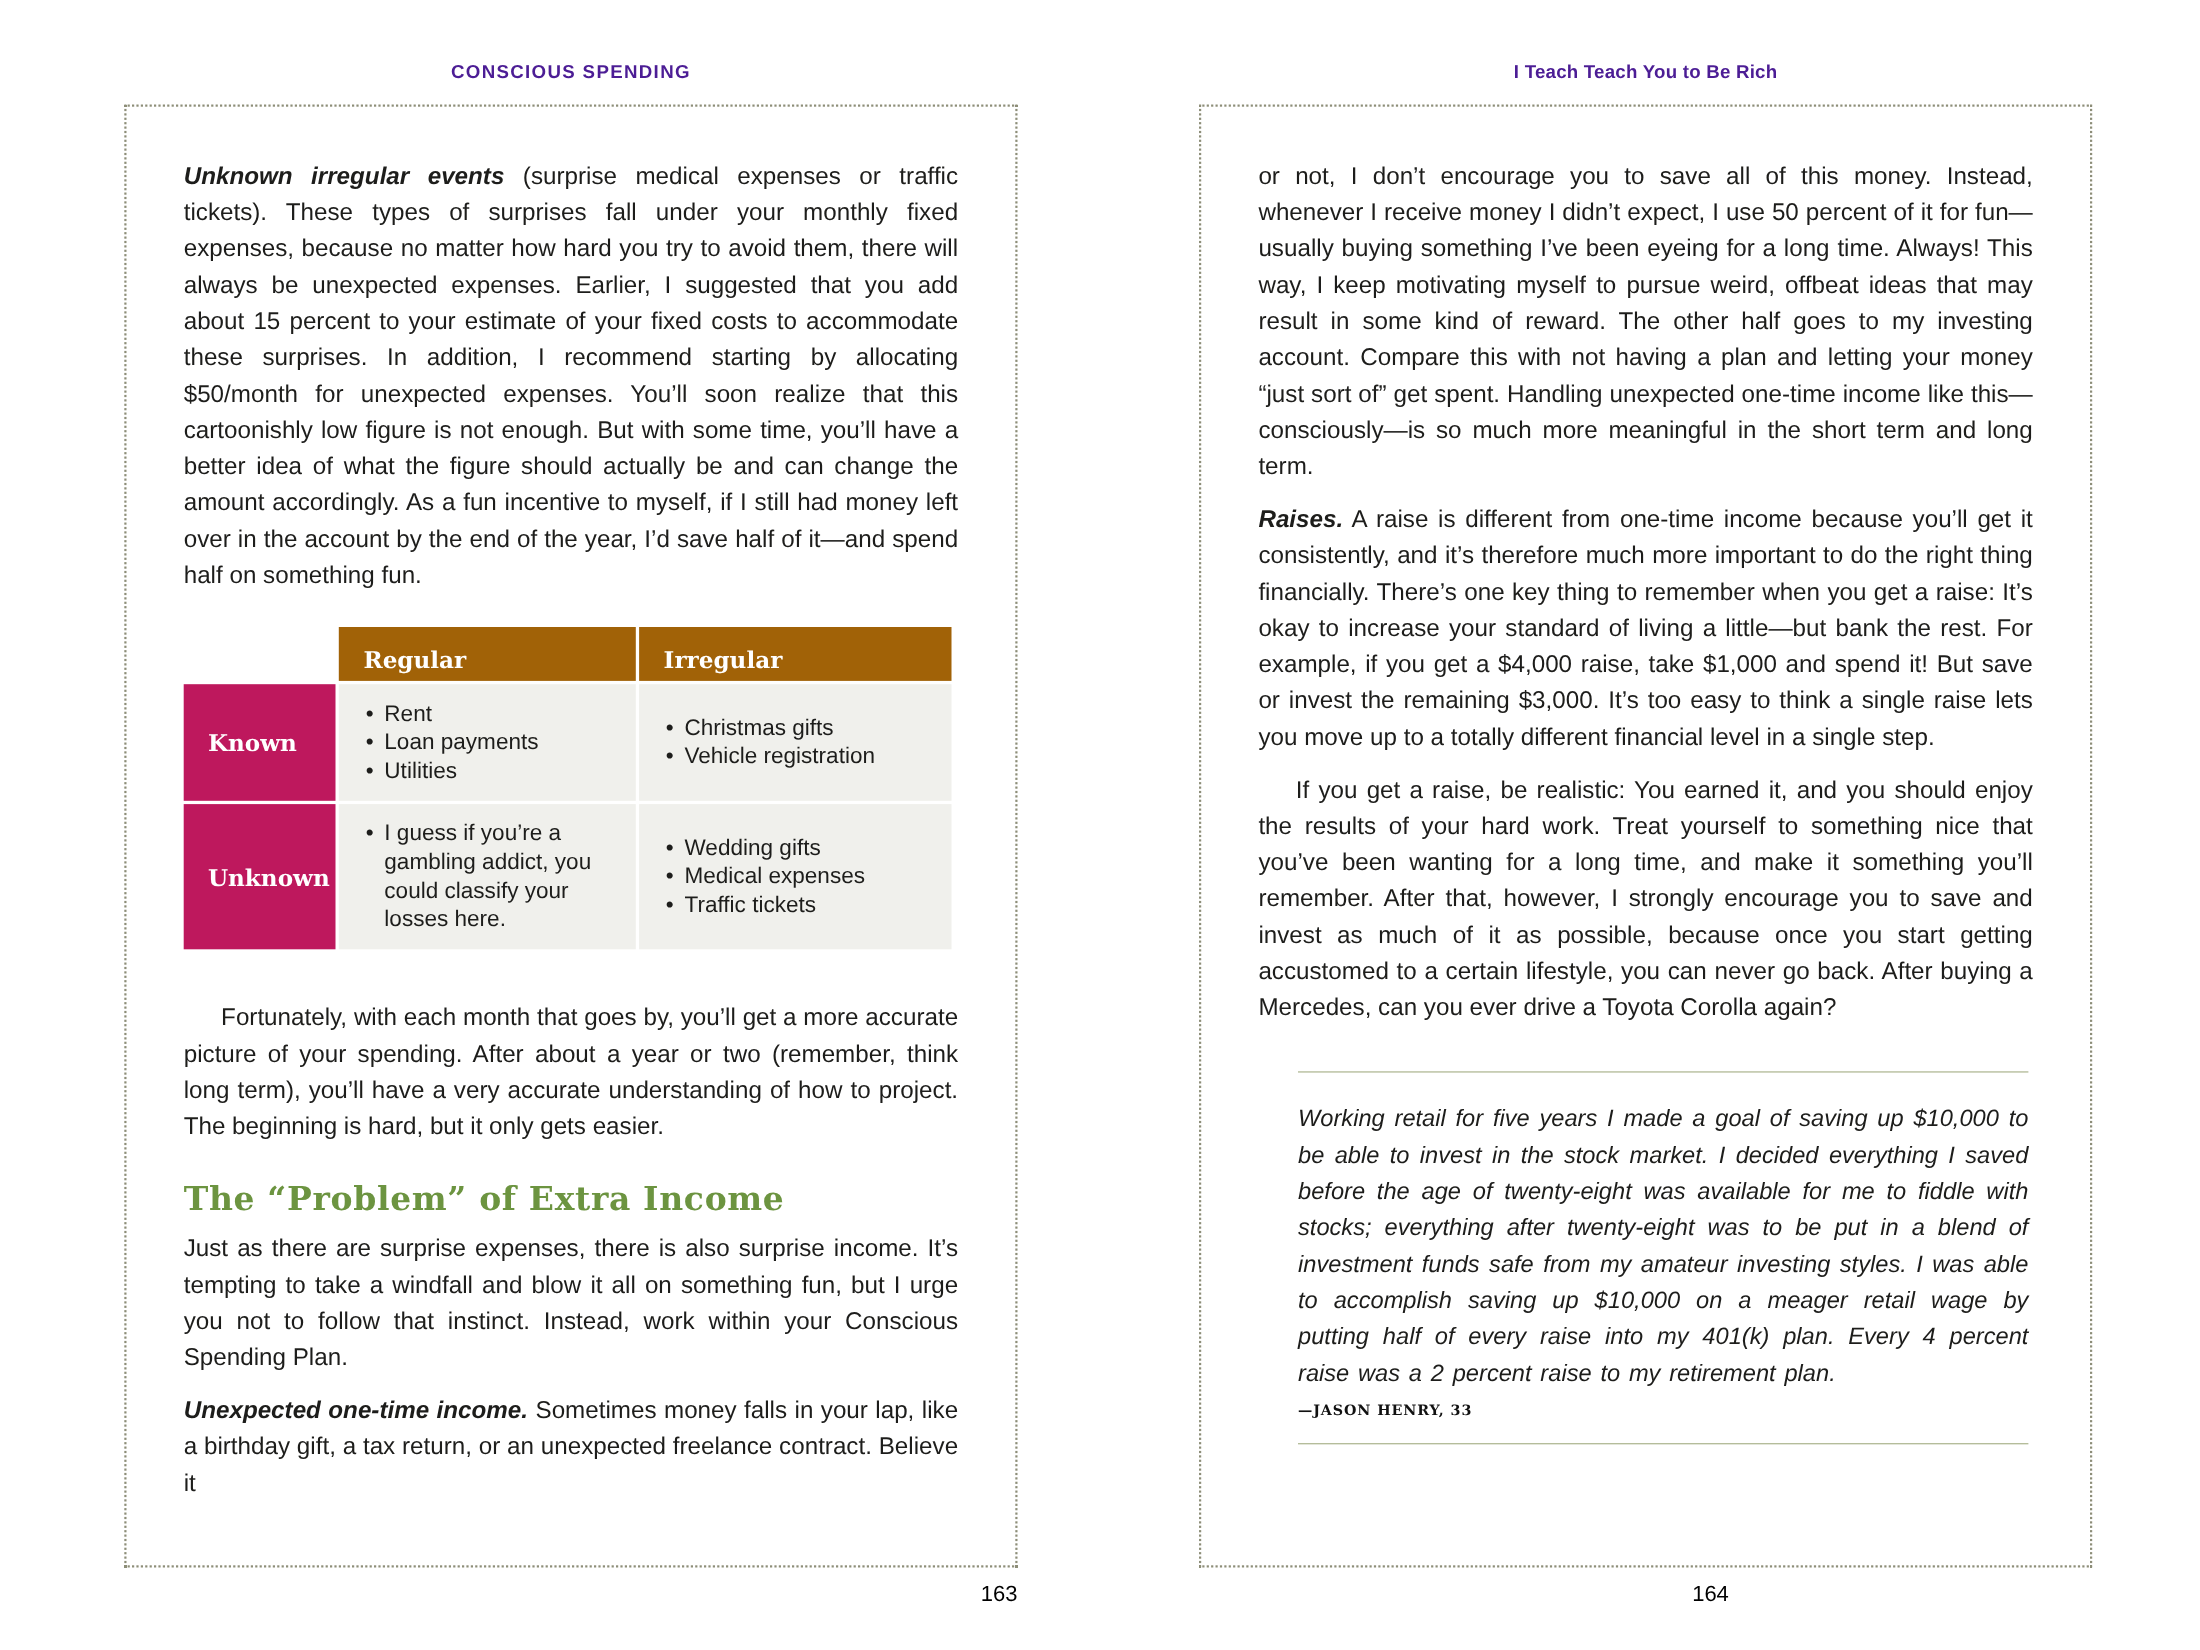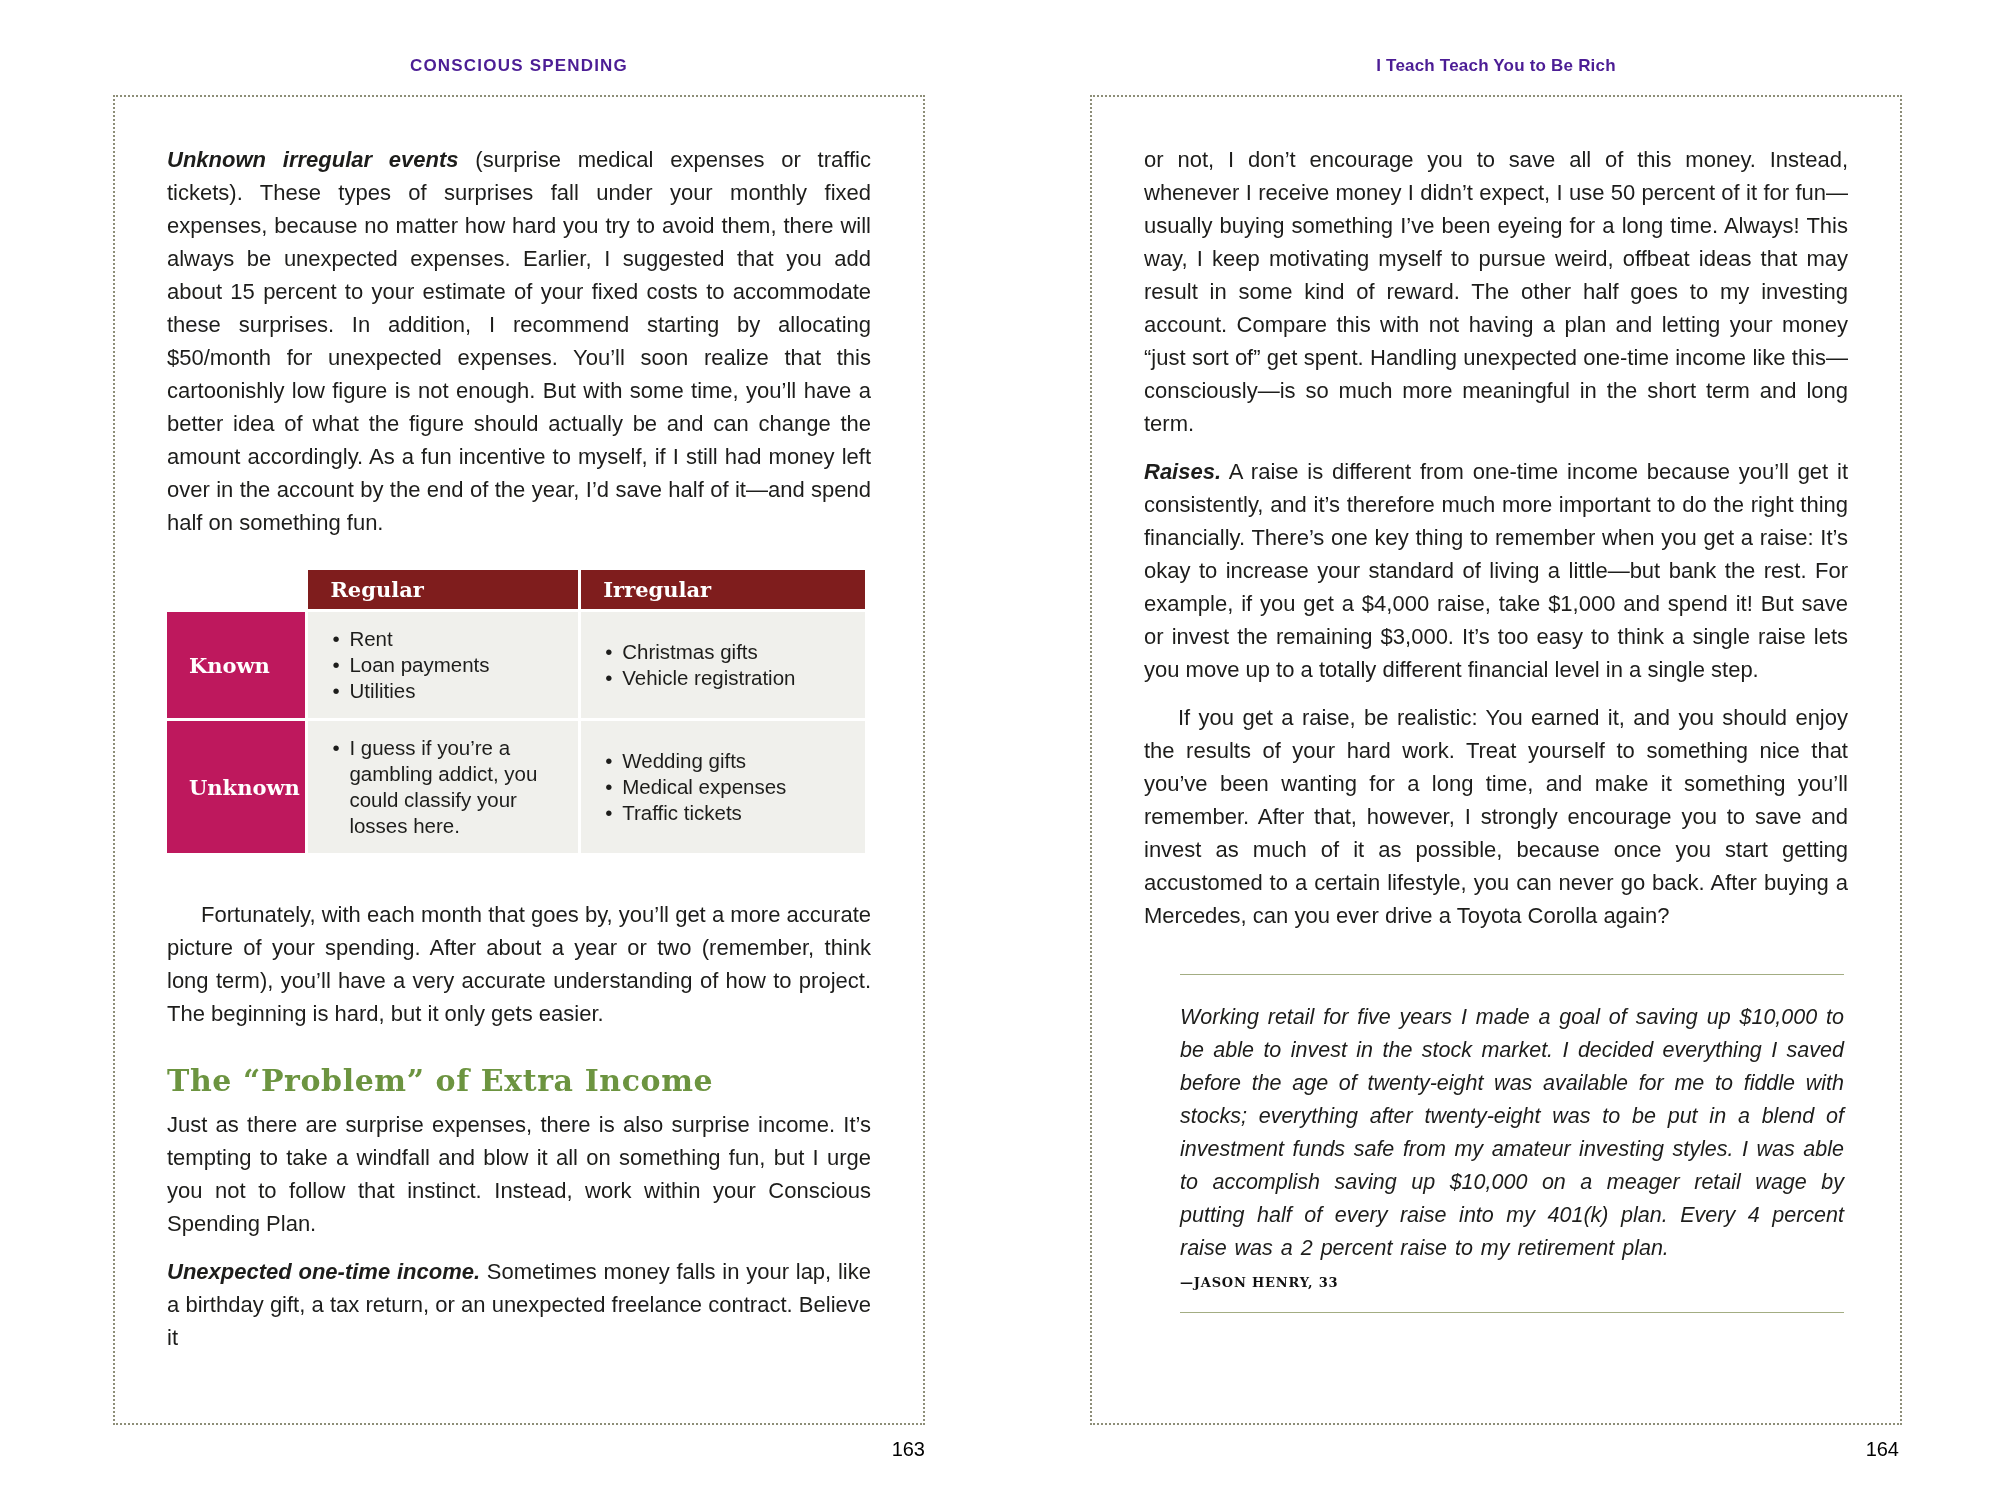--- a/index.html
+++ b/index.html
@@ -42,23 +42,23 @@
   table.spending-table {
     width: 100%; border-collapse: separate; border-spacing: 3px;
     margin: 28px -3px 42px -3px;
   }
   table.spending-table col.c-label { width: 20%; }
   table.spending-table col.c-reg { width: 39%; }
   table.spending-table col.c-irr { width: 41%; }
   .spending-table th, .spending-table td { vertical-align: middle; }
   .spending-table .corner { background: #ffffff; }
   .spending-table th.col-head {
-    background: #7f1d1d; color: #ffffff; text-align: left;
+    background: #a16207; color: #ffffff; text-align: left;
     font-family: "DejaVu Serif", serif; font-weight: bold;
-    font-size: 21px; padding: 7px 0 7px 22px; height: 38px;
+    font-size: 21px; padding: 17px 0 7px 22px; height: 38px;
   }
   .spending-table th.row-head {
     background: #be185d; color: #ffffff; text-align: left;
     font-family: "DejaVu Serif", serif; font-weight: bold;
     font-size: 21px; padding-left: 22px;
   }
   .spending-table td.cell {
     background: #f0f0ec; padding: 14px 12px 14px 24px;
     font-size: 20.5px; line-height: 26px;
   }
@@ -78,21 +78,21 @@
     text-align: left; font-family: "DejaVu Serif", serif;
     font-weight: bold; font-size: 13px; letter-spacing: 0.8px;
     margin-top: 10px; color: #111;
   }
 
   .folio {
     position: absolute; top: 1438px; width: 812px;
     font-size: 20px; color: #000000;
   }
   .folio.folio-left { left: 113px; text-align: right; }
-  .folio.folio-right { left: 1087px; text-align: right; }
+  .folio.folio-right { left: 1149px; text-align: center; }
 </style>
 </head>
 <body>
 
 <div class="running-head rh-left">CONSCIOUS SPENDING</div>
 <div class="running-head rh-right">I Teach Teach You to Be Rich</div>
 
 <div class="page left-page">
   <div class="page-inner">
 

